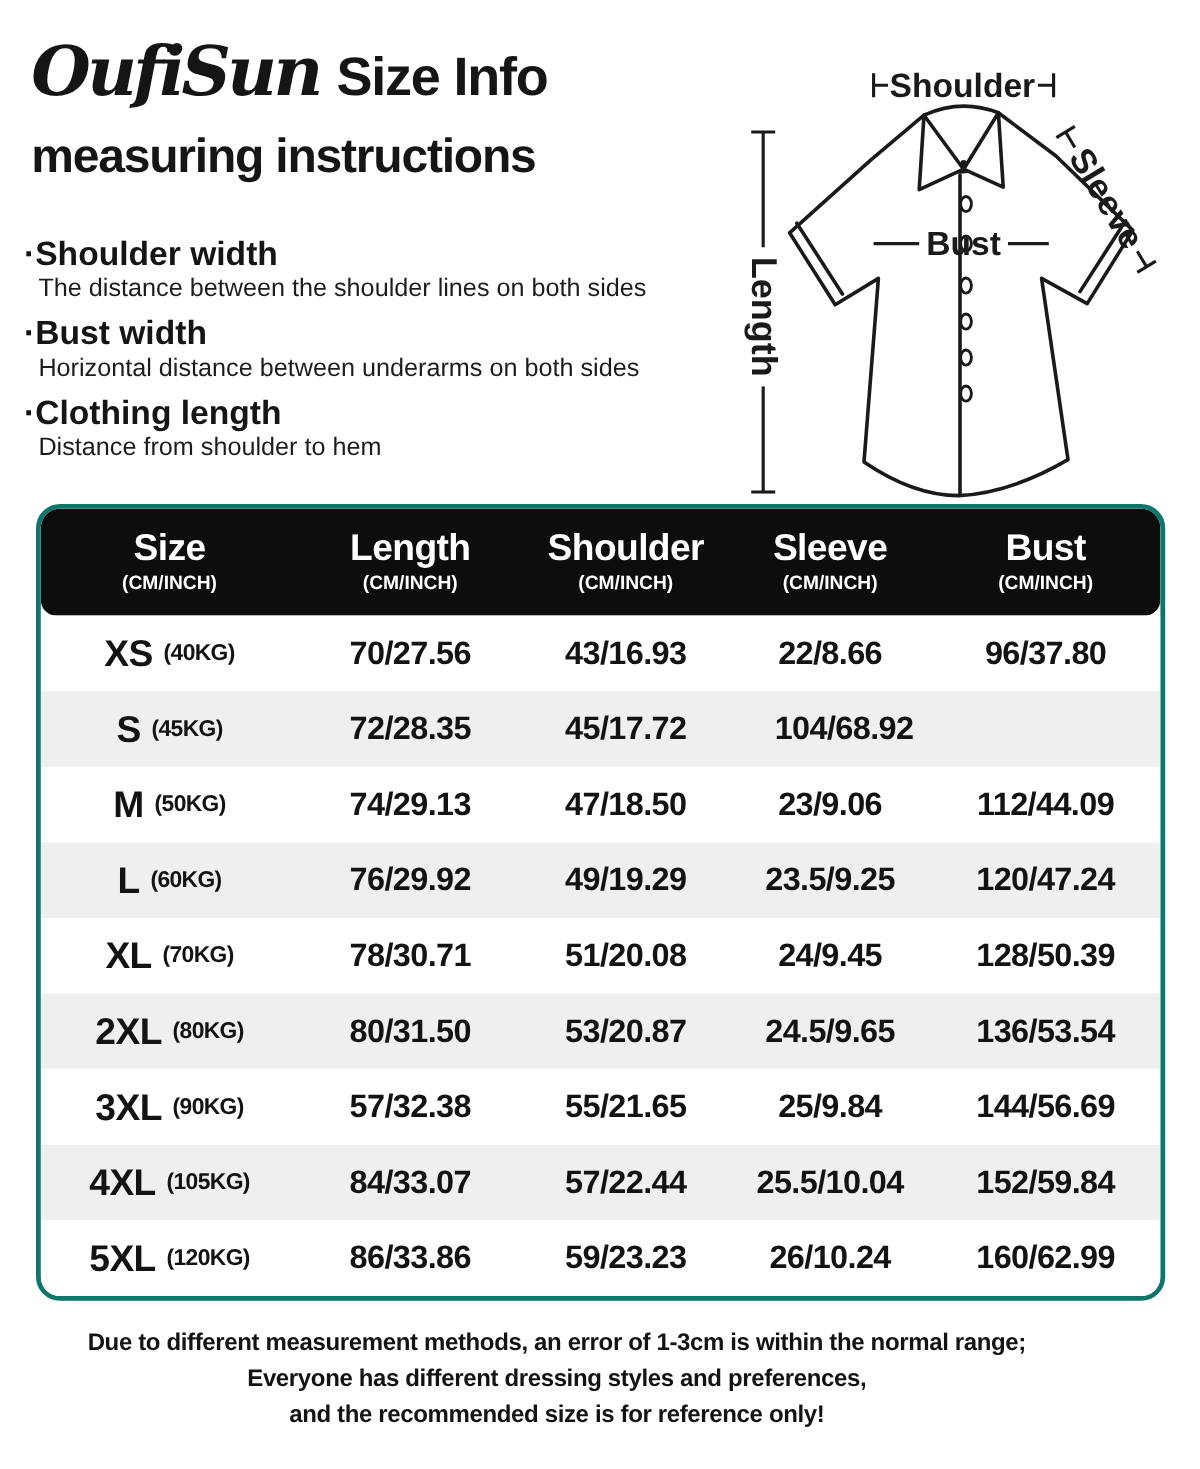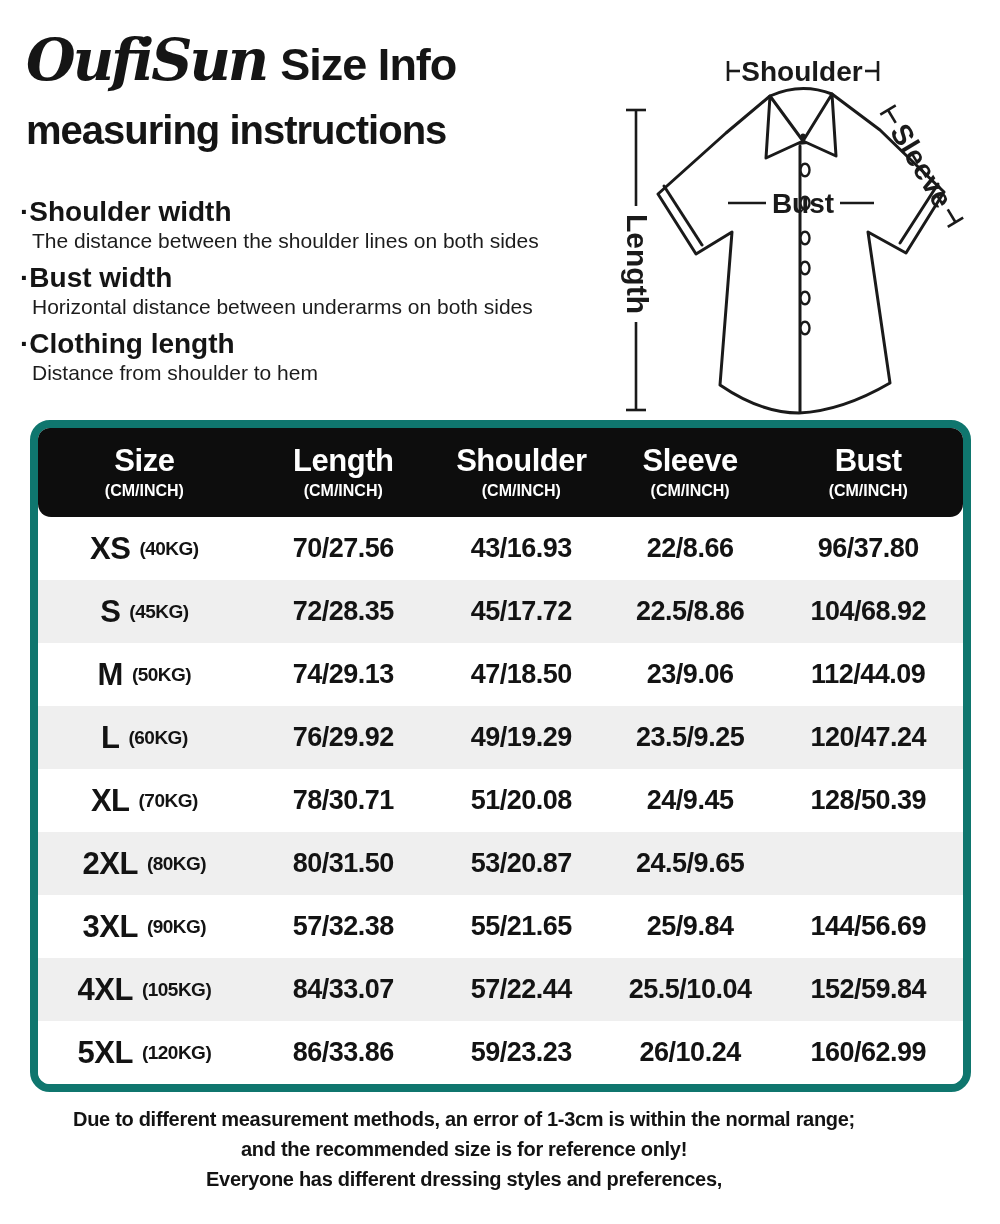--- a/index.html
+++ b/index.html
@@ -47,21 +47,21 @@
 
   .diagram {
     position: absolute; right: 0px; top: 36px;
     width: 382px; height: 384px;
   }
 
   
   .table-wrap {
     position: absolute; left: 30px; top: 420px;
     width: 941px;
-    border: 8px solid #0f766e;
+    border: 4px solid #0f766e;
     border-radius: 20px;
     overflow: hidden;
     background: #fff;
   }
   .thead {
     display: flex;
     height: 89px;
     background: #0d0d0d;
     border-radius: 0 0 13px 13px;
     align-items: center;
@@ -243,21 +243,20 @@
         <div class="td c4">96/37.80</div>
       </div>
 
       <div class="trow">
         <div class="td c0 size-cell">
           <span class="size-label">S</span>
           <span class="weight-label">(45KG)</span>
         </div>
         <div class="td c1">72/28.35</div>
         <div class="td c2">45/17.72</div>
-        <div class="td c3">22.5/8.86</div>
         <div class="td c4">104/68.92</div>
       </div>
 
       <div class="trow">
         <div class="td c0 size-cell">
           <span class="size-label">M</span>
           <span class="weight-label">(50KG)</span>
         </div>
         <div class="td c1">74/29.13</div>
         <div class="td c2">47/18.50</div>
@@ -288,20 +287,21 @@
       </div>
 
       <div class="trow">
         <div class="td c0 size-cell">
           <span class="size-label">2XL</span>
           <span class="weight-label">(80KG)</span>
         </div>
         <div class="td c1">80/31.50</div>
         <div class="td c2">53/20.87</div>
         <div class="td c3">24.5/9.65</div>
+        <div class="td c4">136/53.54</div>
       </div>
 
       <div class="trow">
         <div class="td c0 size-cell">
           <span class="size-label">3XL</span>
           <span class="weight-label">(90KG)</span>
         </div>
         <div class="td c1">57/32.38</div>
         <div class="td c2">55/21.65</div>
         <div class="td c3">25/9.84</div>
@@ -328,17 +328,17 @@
         <div class="td c2">59/23.23</div>
         <div class="td c3">26/10.24</div>
         <div class="td c4">160/62.99</div>
       </div>
 
     </div>
   </div>
 
   <div class="disclaimer">
     <div>Due to different measurement methods, an error of 1-3cm is within the normal range;</div>
+    <div>Everyone has different dressing styles and preferences,</div>
     <div>and the recommended size is for reference only!</div>
-    <div>Everyone has different dressing styles and preferences,</div>
   </div>
 
 </div>
 
 </body></html>

